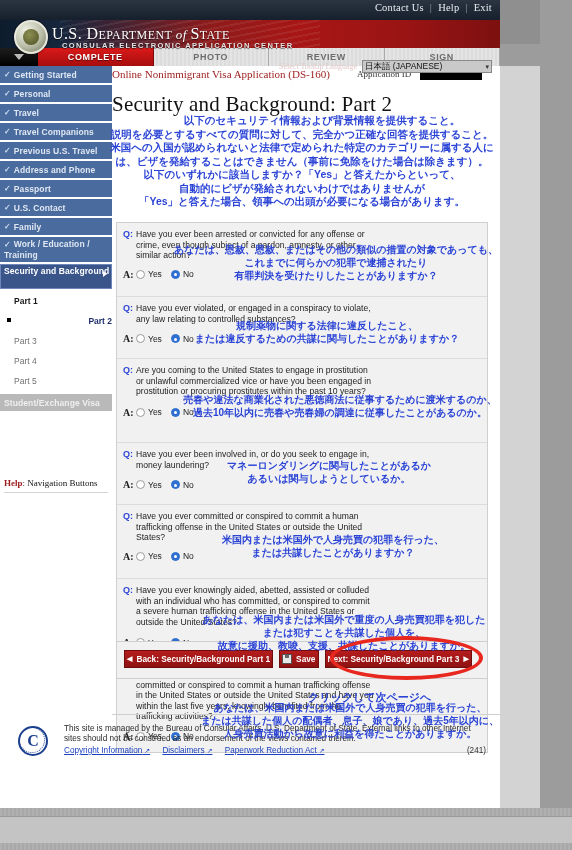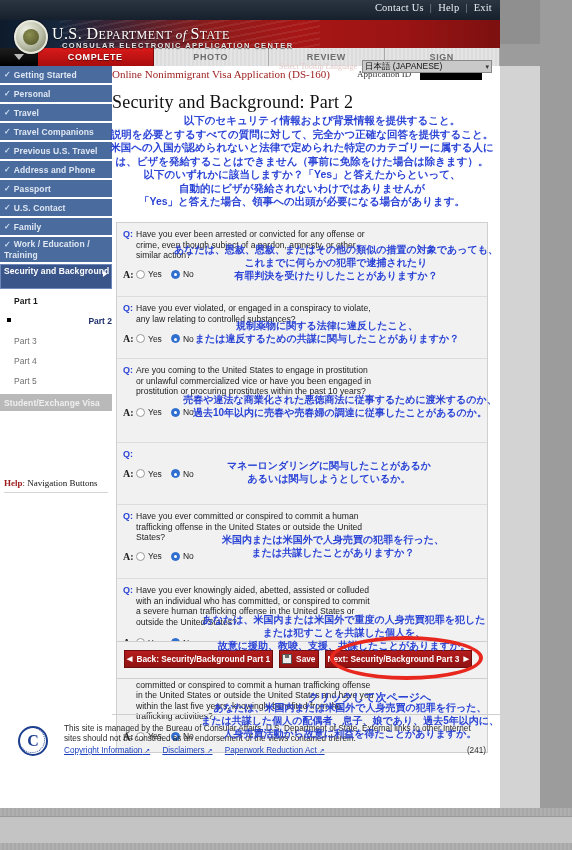--- a/index.html
+++ b/index.html
@@ -96,21 +96,21 @@
   
   .main{position:absolute;left:112px;top:66px;width:388px;height:742px;background:#fff;}
   .appline{position:absolute;left:0;top:0;width:388px;height:18px;}
   .appline .ttl{position:absolute;left:0;top:2px;font-family:"Liberation Serif",serif;
      font-size:11px;color:#9c1b1b;}
   .appline .aid{position:absolute;left:245px;top:3px;font-family:"Liberation Serif",serif;
      font-size:9px;color:#333;}
   .appline .redact{position:absolute;left:308px;top:1px;width:62px;height:13px;background:#000;}
 
   .h1{position:absolute;left:0;top:26px;font-family:"Liberation Serif",serif;
-      font-size:18px;color:#111;letter-spacing:.2px;}
+      font-size:21px;color:#111;letter-spacing:.2px;}
 
   .jp-intro{position:absolute;left:-4px;top:48px;width:388px;text-align:center;
       color:#2b44d6;font-weight:bold;font-size:10.5px;line-height:13.5px;
       font-family:"Liberation Sans",sans-serif;}
   .jp-intro div:first-child{padding-left:40px;}
 
   .panel{position:absolute;left:4px;top:156px;width:370px;background:#f1f1f1;
       border:1px solid #cfcfcf;}
   .qrow{padding:6px 0 5px 0;border-bottom:1px solid #dcdcdc;position:relative;}
   .qrow:last-child{border-bottom:none;}
@@ -369,20 +369,21 @@
           </div>
           <div class="jp" style="left:58px;top:34px;width:330px;">
             <div>売春や違法な商業化された悪徳商法に従事するために渡米するのか、</div>
             <div>過去10年以内に売春や売春婦の調達に従事したことがあるのか。</div>
           </div>
         </div>
 
         <div class="qrow" style="height:50px;">
           <div class="qline">
             <span class="qmark">Q:</span>
+            <span class="qtext">Have you ever been involved in, or do you seek to engage in, money laundering?</span>
           </div>
           <div class="arow" style="margin-top:6px;">
             <span class="amark">A:</span>
             <span class="radio">
                 <span class="dot"></span>
                 <span>Yes</span>
               </span>
             <span class="radio">
                 <span class="dot on"></span>
                 <span>No</span>

